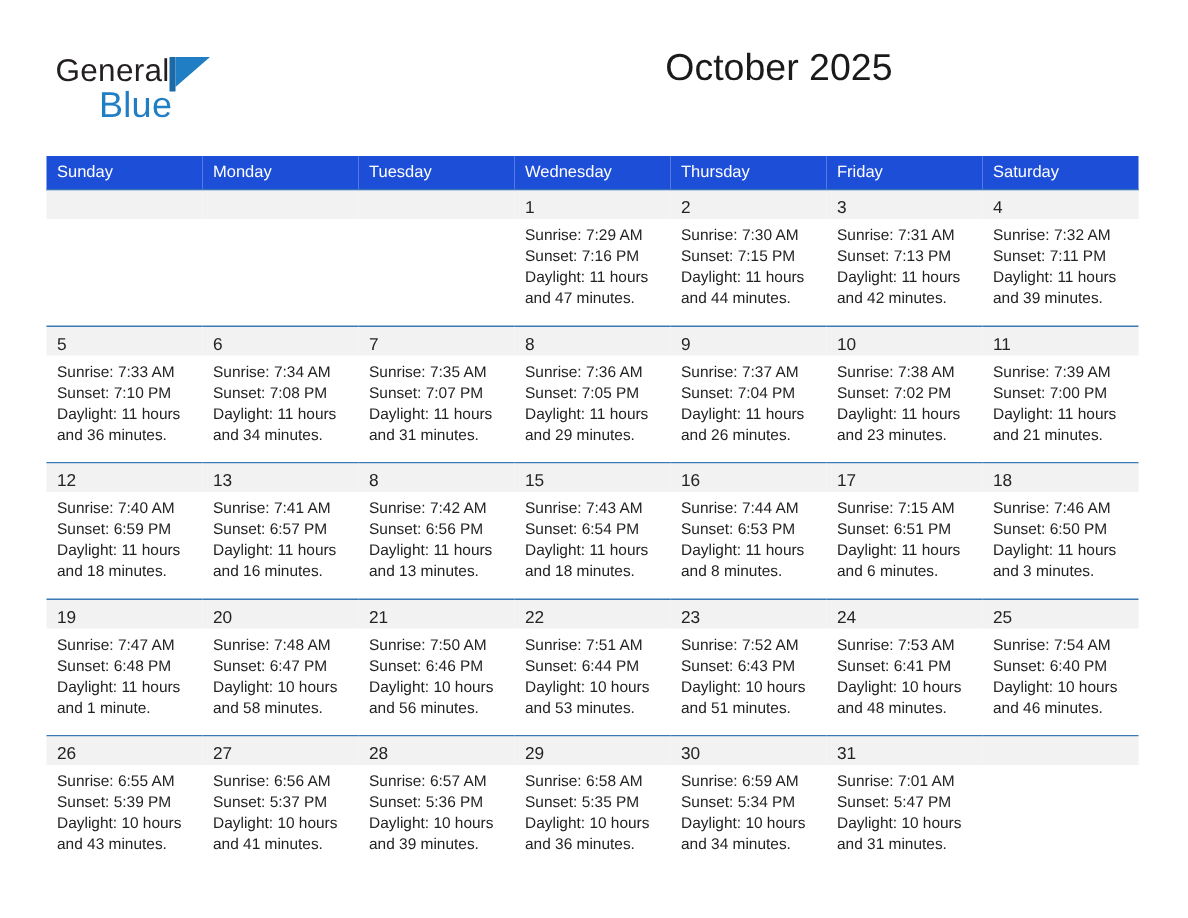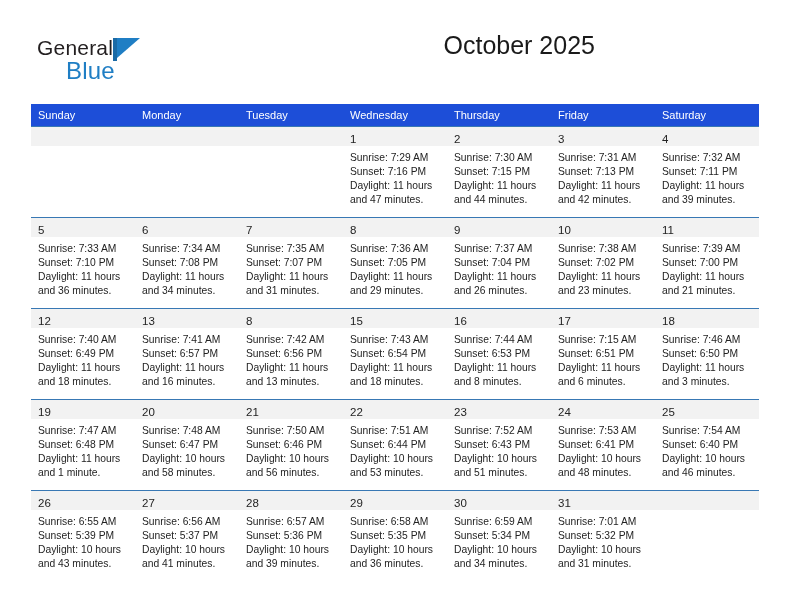--- a/index.html
+++ b/index.html
@@ -346,21 +346,21 @@
             </div>
           </td>
       </tr>
 
       <tr>
         <td>
             <div class="cell">
               <div class="daynum-band"><span class="daynum">12</span></div>
               <div class="cell-body">
                 <div class="line">Sunrise: 7:40 AM</div>
-                <div class="line">Sunset: 6:49 PM</div>
+                <div class="line">Sunset: 6:59 PM</div>
                 <div class="line">Daylight: 11 hours</div>
                 <div class="line">and 18 minutes.</div>
               </div>
             </div>
           </td>
         <td>
             <div class="cell">
               <div class="daynum-band"><span class="daynum">13</span></div>
               <div class="cell-body">
                 <div class="line">Sunrise: 7:41 AM</div>
@@ -561,21 +561,21 @@
                 <div class="line">Daylight: 10 hours</div>
                 <div class="line">and 34 minutes.</div>
               </div>
             </div>
           </td>
         <td>
             <div class="cell">
               <div class="daynum-band"><span class="daynum">31</span></div>
               <div class="cell-body">
                 <div class="line">Sunrise: 7:01 AM</div>
-                <div class="line">Sunset: 5:32 PM</div>
+                <div class="line">Sunset: 5:47 PM</div>
                 <div class="line">Daylight: 10 hours</div>
                 <div class="line">and 31 minutes.</div>
               </div>
             </div>
           </td>
         <td>
             <div class="cell empty">
               <div class="daynum-band"><span class="daynum"></span></div>
             </div>
           </td>

